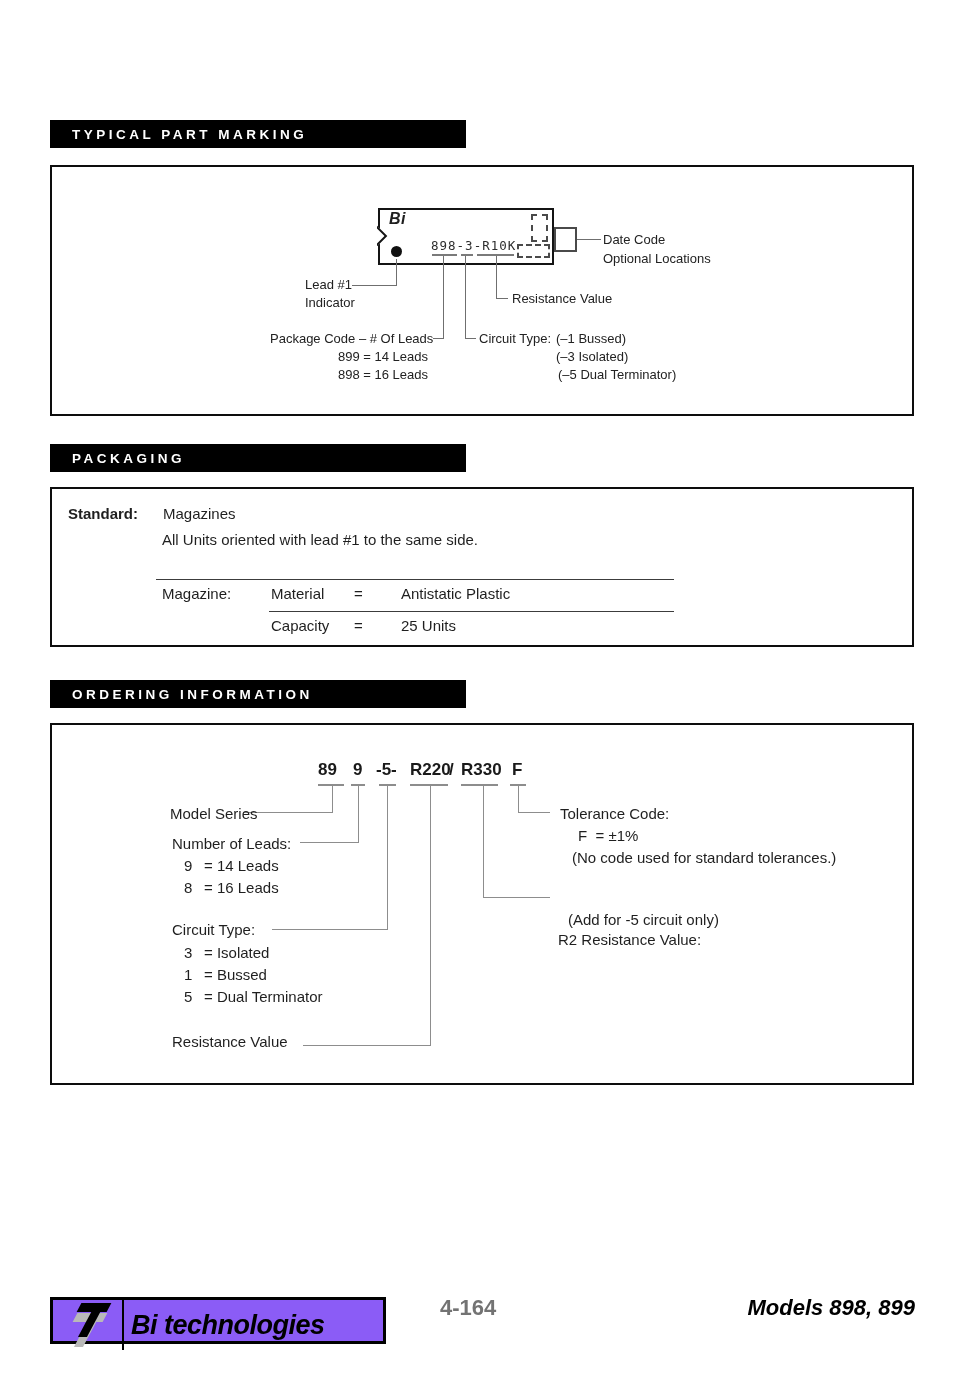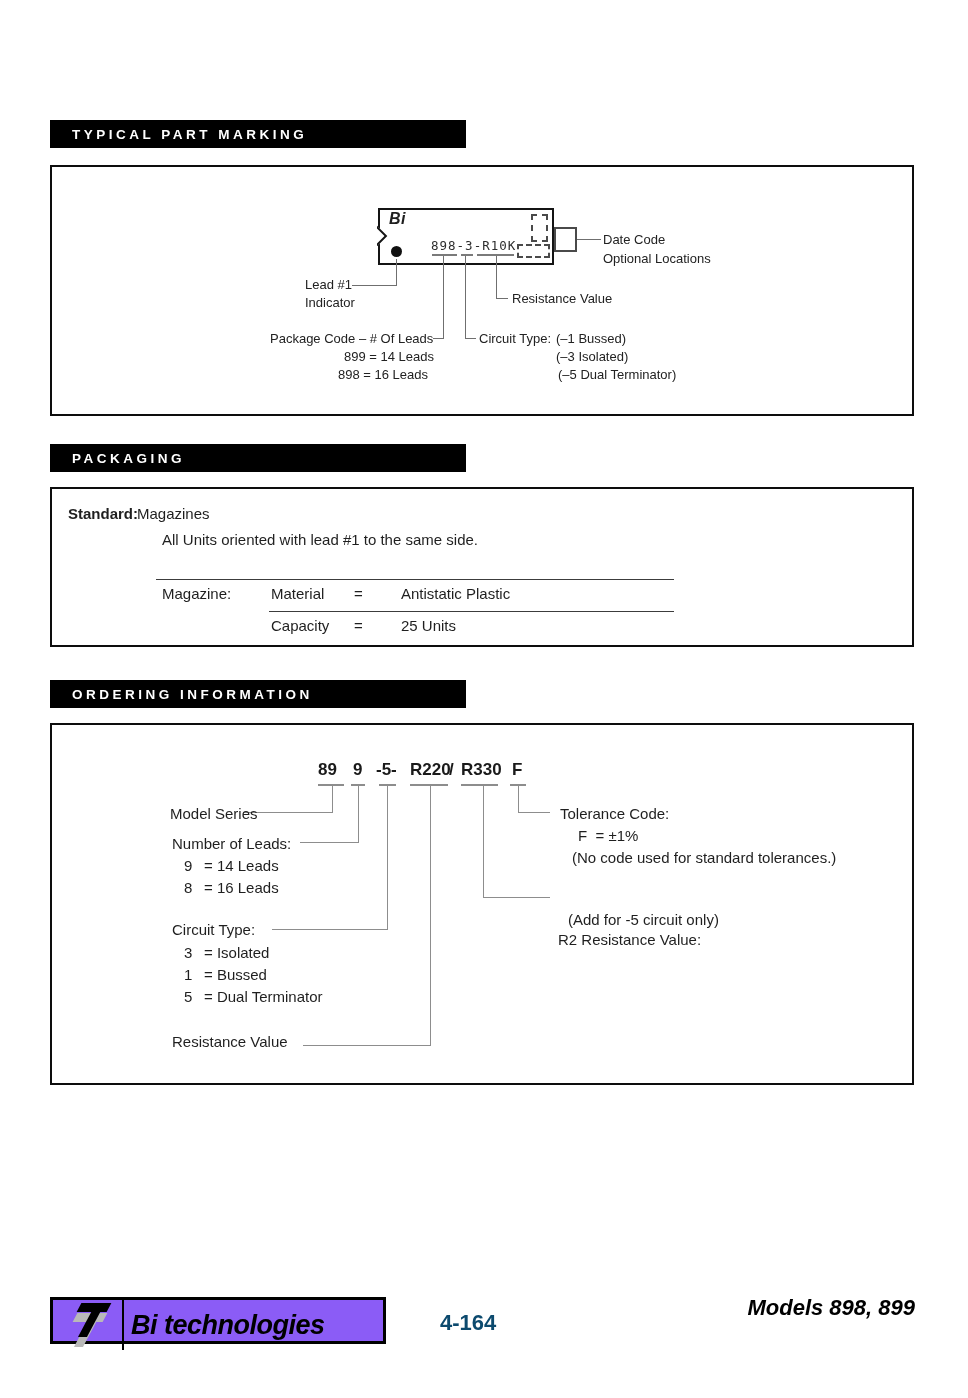--- a/index.html
+++ b/index.html
@@ -64,36 +64,36 @@
       <div class="vl" style="left:496px;top:256px;height:43px;"></div>
       <div class="hl" style="left:496px;top:298px;width:12px;"></div>
 
       <div class="lbl" style="left:603px;top:232px;">Date Code</div>
       <div class="lbl" style="left:603px;top:251px;">Optional Locations</div>
       <div class="lbl" style="left:305px;top:277px;">Lead #1</div>
       <div class="lbl" style="left:305px;top:295px;">Indicator</div>
       <div class="lbl" style="left:512px;top:291px;">Resistance Value</div>
 
       <div class="lbl" style="left:270px;top:331px;width:158px;text-align:right;">Package Code – # Of Leads</div>
-      <div class="lbl" style="left:276px;top:349px;width:158px;text-align:right;">899 = 14 Leads</div>
+      <div class="lbl" style="left:270px;top:349px;width:158px;text-align:right;">899 = 14 Leads</div>
       <div class="lbl" style="left:270px;top:367px;width:158px;text-align:right;">898 = 16 Leads</div>
 
       <div class="lbl" style="left:479px;top:331px;">Circuit Type:</div>
       <div class="lbl" style="left:556px;top:331px;">(–1 Bussed)</div>
       <div class="lbl" style="left:556px;top:349px;">(–3 Isolated)</div>
       <div class="lbl" style="left:558px;top:367px;">(–5 Dual Terminator)</div>
     </div>
   </div>
 
   <div class="bar" style="top:444px;">PACKAGING</div>
 
   <div class="box" style="top:487px;height:160px;">
     <div class="abs" style="left:-52px;top:-489px;width:968px;height:1398px;text-decoration:underline;">
       <div class="lbl15" style="left:68px;top:505px;font-weight:bold;">Standard:</div>
-      <div class="lbl15" style="left:137px;top:505px;">Magazines</div>
+      <div class="lbl15" style="left:163px;top:505px;">Magazines</div>
       <div class="lbl15" style="left:162px;top:531px;">All Units oriented with lead #1 to the same side.</div>
 
       <div class="rule" style="left:156px;top:579px;width:518px;"></div>
       <div class="lbl15" style="left:162px;top:585px;">Magazine:</div>
       <div class="lbl15" style="left:271px;top:585px;">Material</div>
       <div class="lbl15" style="left:354px;top:585px;">=</div>
       <div class="lbl15" style="left:401px;top:585px;">Antistatic Plastic</div>
 
       <div class="rule" style="left:269px;top:611px;width:405px;"></div>
       <div class="lbl15" style="left:271px;top:617px;">Capacity</div>
@@ -165,16 +165,16 @@
         <div class="abs" style="left:14px;top:0;width:9px;height:34px;background:#b9b9b9;transform:skewX(-28deg);"></div>
       </div>
       <div class="abs" style="left:8px;top:0;width:36px;height:36px;">
         <div class="abs" style="left:6px;top:0;width:30px;height:9px;background:#000;transform:skewX(-28deg);"></div>
         <div class="abs" style="left:14px;top:0;width:9px;height:34px;background:#000;transform:skewX(-28deg);"></div>
       </div>
     </div>
     <div class="abs ftxt" style="left:78px;top:10px;font-size:27px;letter-spacing:-0.5px;color:#000;">Bi technologies</div>
   </div>
 
-  <div class="abs ftxt" style="left:440px;top:1295px;font-size:22px;font-style:normal;color:#0c4a6e;margin-top:15px;">4-164</div>
+  <div class="abs ftxt" style="left:440px;top:1295px;font-size:22px;font-style:normal;color:#737373;">4-164</div>
   <div class="abs ftxt" style="left:700px;top:1295px;width:215px;text-align:right;font-size:22px;color:#000;">Models 898, 899</div>
 
 </div>
 
 </body></html>

